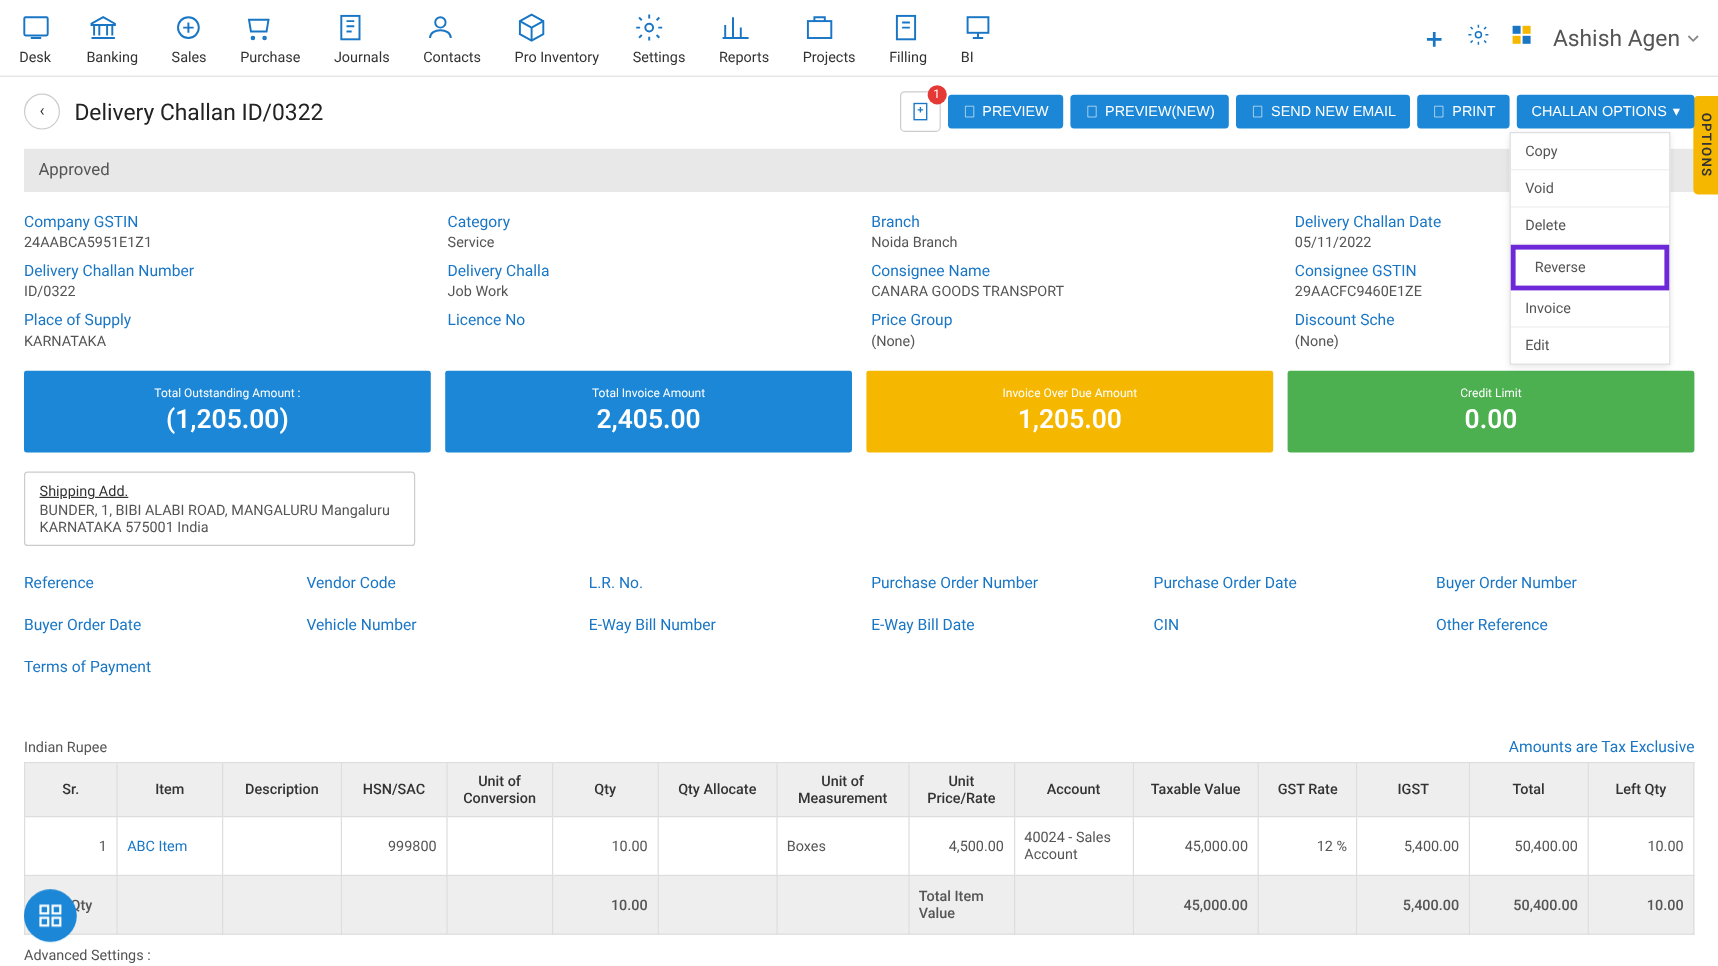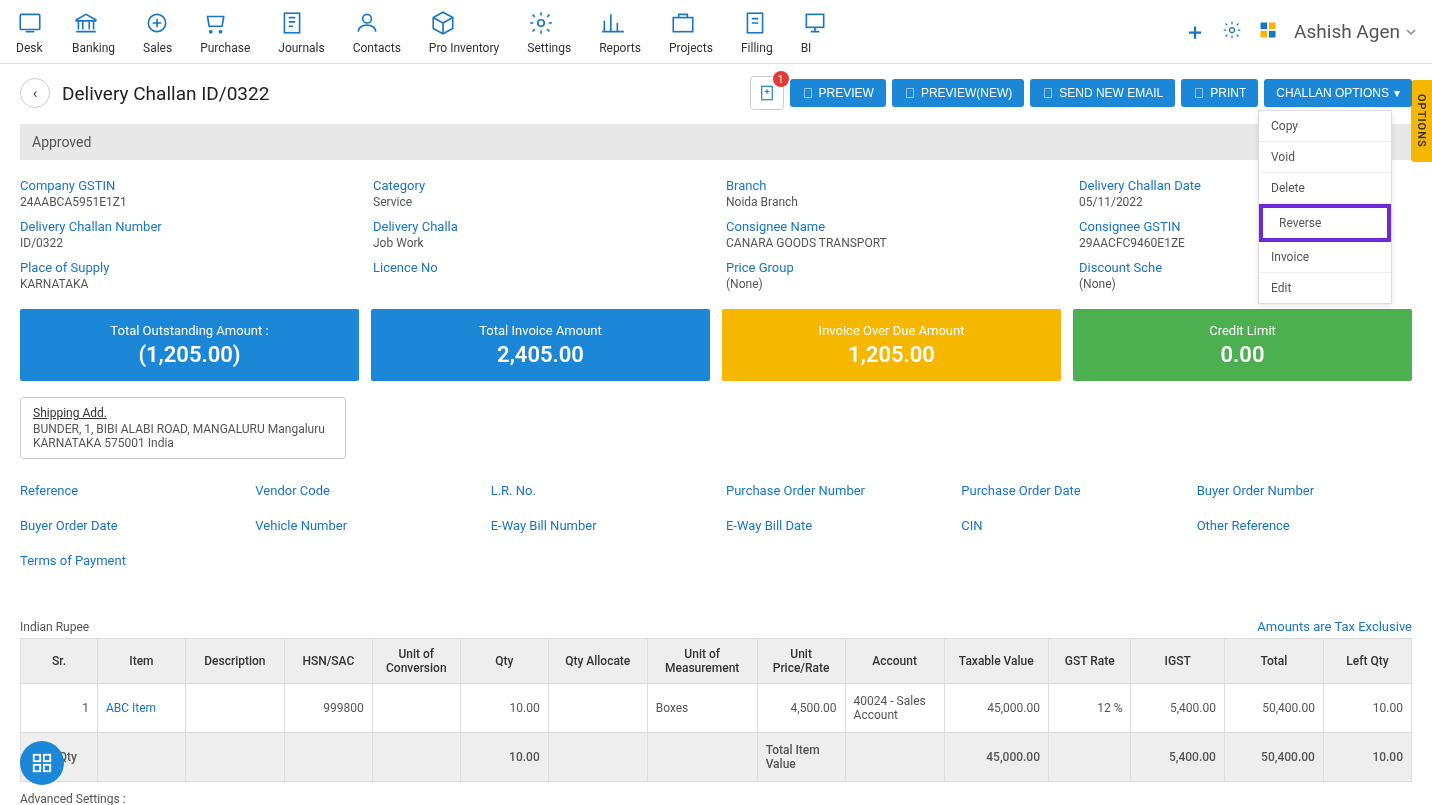--- a/index.html
+++ b/index.html
@@ -34,21 +34,21 @@
 .dropdown-item.highlight { border: 4px solid #6d28d9; padding-left: 16px; }
 
 .status-bar { background: #e8e8e8; padding: 10px 12px; font-size: 14px; color: #555; margin-bottom: 18px; }
 
 .meta-grid { display: grid; grid-template-columns: repeat(4, 1fr); gap: 10px 20px; margin-bottom: 18px; }
 .meta-field .label { color: #1976c5; font-size: 13px; margin-bottom: 2px; }
 .meta-field .value { color: #555; font-size: 12px; }
 
 .summary-cards { display: grid; grid-template-columns: repeat(4, 1fr); gap: 12px; margin-bottom: 16px; }
 .card { color: #fff; padding: 14px 10px; text-align: center; border-radius: 2px; }
-.card .card-label { font-size: 13px; margin-bottom: 4px; }
+.card .card-label { font-size: 10px; margin-bottom: 4px; }
 .card .card-value { font-size: 22px; font-weight: 600; }
 .card.blue { background: #1b87d6; }
 .card.yellow { background: #f5b700; }
 .card.green { background: #4caf50; }
 
 .ship-box { border: 1px solid #ccc; padding: 8px 12px; width: 326px; font-size: 12px; color: #555; margin-bottom: 24px; border-radius: 3px; }
 .ship-box .ship-title { text-decoration: underline; color: #333; margin-bottom: 2px; }
 
 .ref-grid { display: grid; grid-template-columns: repeat(6, 1fr); gap: 20px 20px; margin-bottom: 24px; }
 .ref-grid .label { color: #1976c5; font-size: 13px; }

